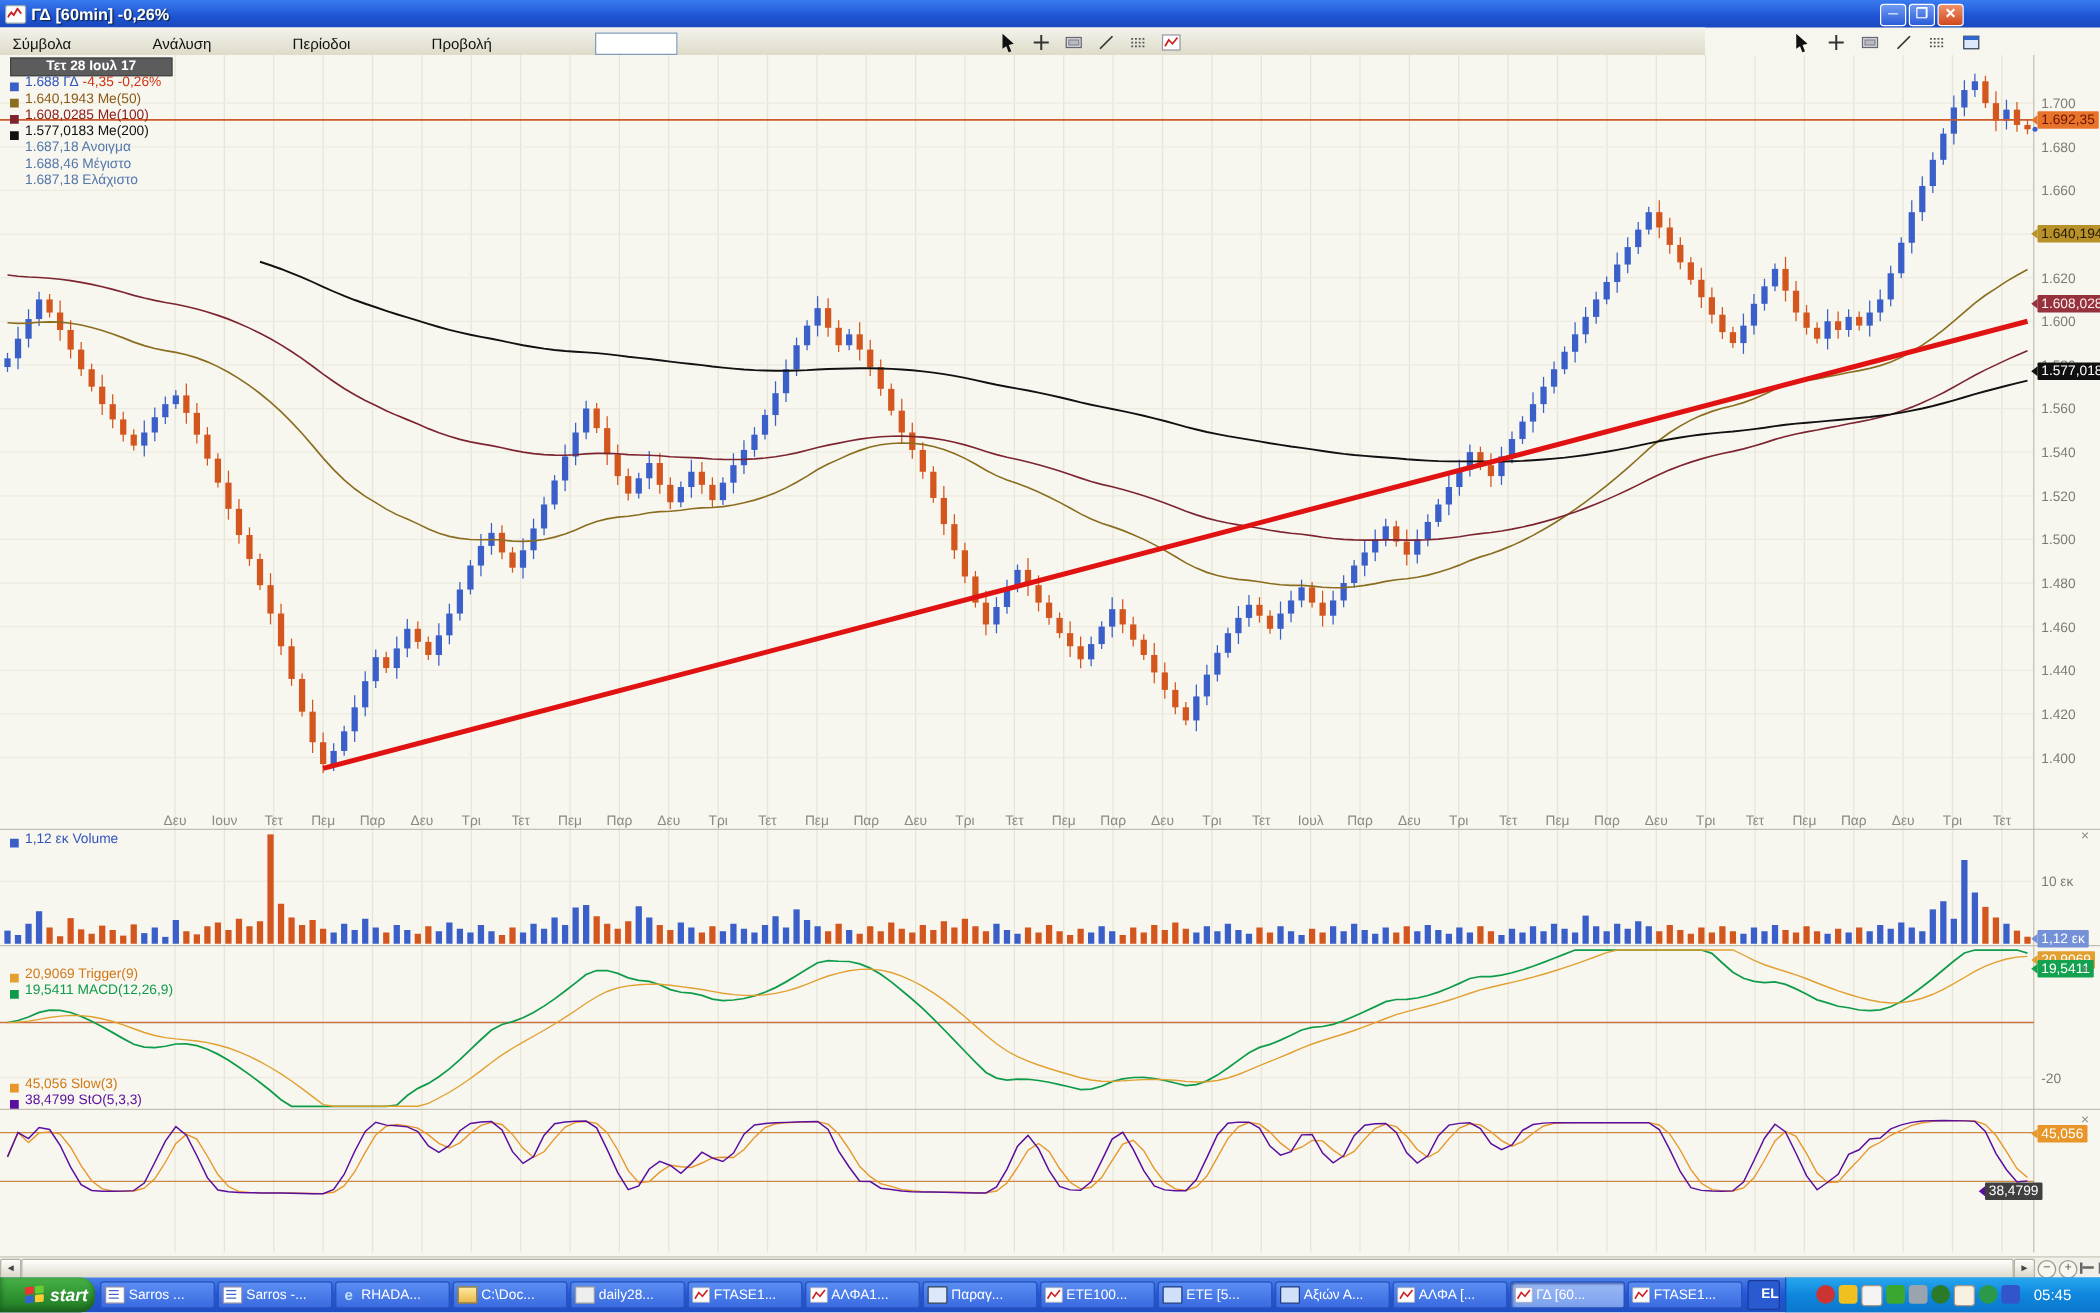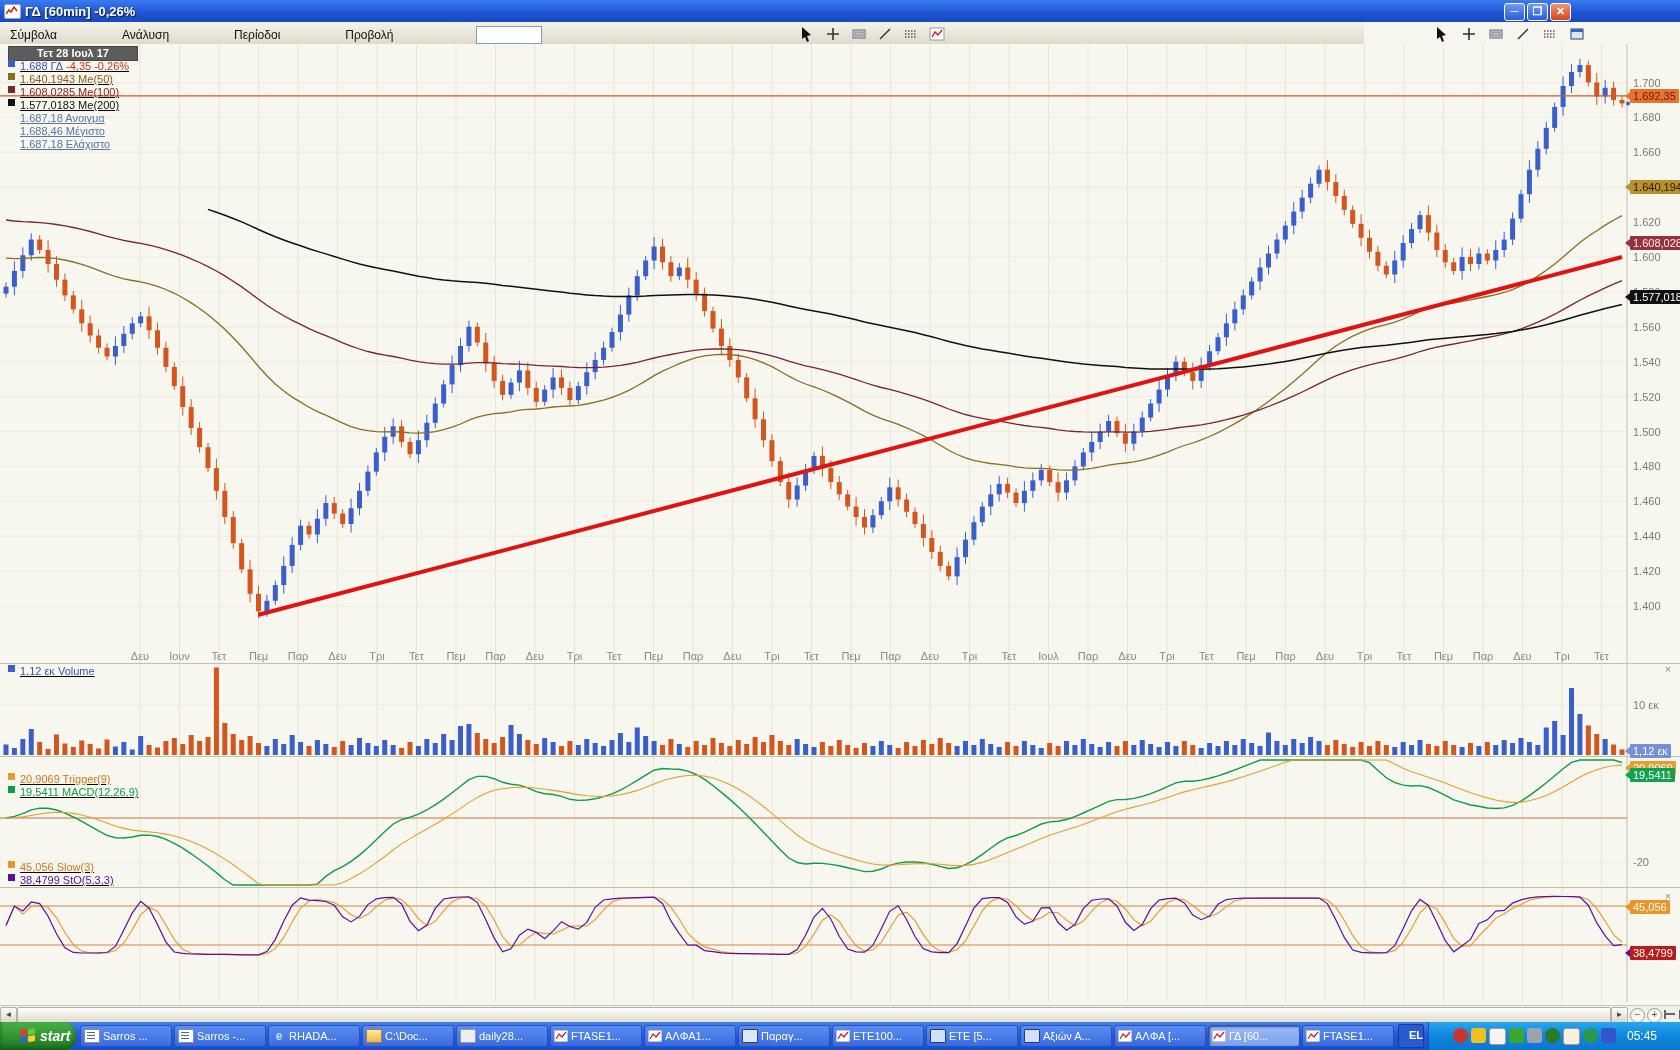--- a/index.html
+++ b/index.html
@@ -22,21 +22,21 @@
     font-family:"Liberation Sans",sans-serif;}
   .toolcluster{display:flex;align-items:center;gap:6px;margin-left:210px;}
   .toolcluster.right{position:absolute;left:1432px;top:2px;margin:0;gap:7px;}
   .toolicon{width:18px;height:18px;display:flex;align-items:center;justify-content:center;border:1px solid transparent;}
   
   #chartwrap{position:absolute;left:0;top:44px;width:1680px;height:961px;background:#f7f6ef;}
   #chartsvg{position:absolute;left:0;top:0;}
   .datebox{position:absolute;left:8px;top:2px;width:128px;height:13px;background:#5c5c5c;border:1px solid #444;
     color:#fff;font-size:11px;font-weight:bold;text-align:center;line-height:13px;}
   .legend{position:absolute;left:8px;font-size:11px;line-height:13px;white-space:nowrap;}
-  .lrow{display:flex;align-items:flex-start;height:13px;text-decoration:underline;}
+  .lrow{display:flex;align-items:flex-end;height:13px;}
   .sq{width:7px;height:7px;margin-right:5px;display:inline-block;}
   .badge{position:absolute;font-size:11px;line-height:12px;padding:1px 3px 1px 3px;white-space:nowrap;border-radius:1px;}
   .badge .notch{position:absolute;left:-5px;top:3px;width:0;height:0;border-top:4px solid transparent;
     border-bottom:4px solid transparent;border-right:5px solid #000;}
   .paneclose{position:absolute;left:1662px;width:12px;height:12px;color:#8a8a82;font-size:11px;line-height:11px;
     text-align:center;cursor:default;}
   
   .hscroll{position:absolute;left:0;top:1005px;width:1680px;height:17px;background:#f0efe8;border-top:1px solid #cbc9bb;}
   .sbtn{position:absolute;top:1px;width:15px;height:15px;background:linear-gradient(#fdfdfb,#d8d5c6);
     border:1px solid #b5b2a2;border-radius:2px;font-size:8px;color:#444;text-align:center;line-height:14px;}
@@ -944,21 +944,21 @@
   <div id="badges">
       <div class="badge" style="left: 1630px; top: 45px; background: rgb(232, 116, 44); color: rgb(107, 20, 0);"><span class="notch" style="border-right-color: rgb(232, 116, 44);"></span>1.692,35</div>
       <div class="badge" style="left: 1705px; top: 57px; background: #1d4ed8; color: rgb(255, 255, 255);"><span class="notch" style="border-right-color: rgb(79, 134, 210);"></span>1.688</div>
       <div class="badge" style="left: 1630px; top: 136px; background: rgb(184, 145, 42); color: rgb(36, 26, 0);"><span class="notch" style="border-right-color: rgb(184, 145, 42);"></span>1.640,194</div>
       <div class="badge" style="left: 1630px; top: 192px; background: rgb(150, 50, 62); color: rgb(255, 238, 238);"><span class="notch" style="border-right-color: rgb(150, 50, 62);"></span>1.608,028</div>
       <div class="badge" style="left: 1630px; top: 246px; background: rgb(16, 16, 16); color: rgb(255, 255, 255);"><span class="notch" style="border-right-color: rgb(16, 16, 16);"></span>1.577,018</div>
       <div class="badge" style="left: 1630px; top: 700px; background: rgb(116, 144, 214); color: rgb(255, 255, 255);"><span class="notch" style="border-right-color: rgb(116, 144, 214);"></span>1,12 εκ</div>
       <div class="badge" style="left: 1630px; top: 717px; background: rgb(226, 160, 48); color: rgb(255, 255, 255);"><span class="notch" style="border-right-color: rgb(226, 160, 48);"></span>20,9069</div>
       <div class="badge" style="left: 1630px; top: 724px; background: rgb(18, 161, 78); color: rgb(255, 255, 255);"><span class="notch" style="border-right-color: rgb(18, 161, 78);"></span>19,5411</div>
       <div class="badge" style="left: 1630px; top: 856px; background: rgb(232, 150, 42); color: rgb(255, 255, 255);"><span class="notch" style="border-right-color: rgb(232, 150, 42);"></span>45,056</div>
-      <div class="badge" style="left: 1630px; top: 902px; background: #b91c1c; color: rgb(255, 255, 255);"><span class="notch" style="border-right-color: rgb(90, 15, 158);"></span>38,4799</div>
+      <div class="badge" style="left: 1588px; top: 902px; background: #404040; color: rgb(255, 255, 255);"><span class="notch" style="border-right-color: rgb(90, 15, 158);"></span>38,4799</div>
     </div>
   <div class="paneclose" style="top:620px">×</div>
   <div class="paneclose" style="top:727px">×</div>
   <div class="paneclose" style="top:847px">×</div>
 </div>
 
 <div class="hscroll">
   <span class="sbtn" style="left:0">◄</span>
   <span class="thumb"></span>
   <span class="sbtn" style="left:1611px">►</span>

